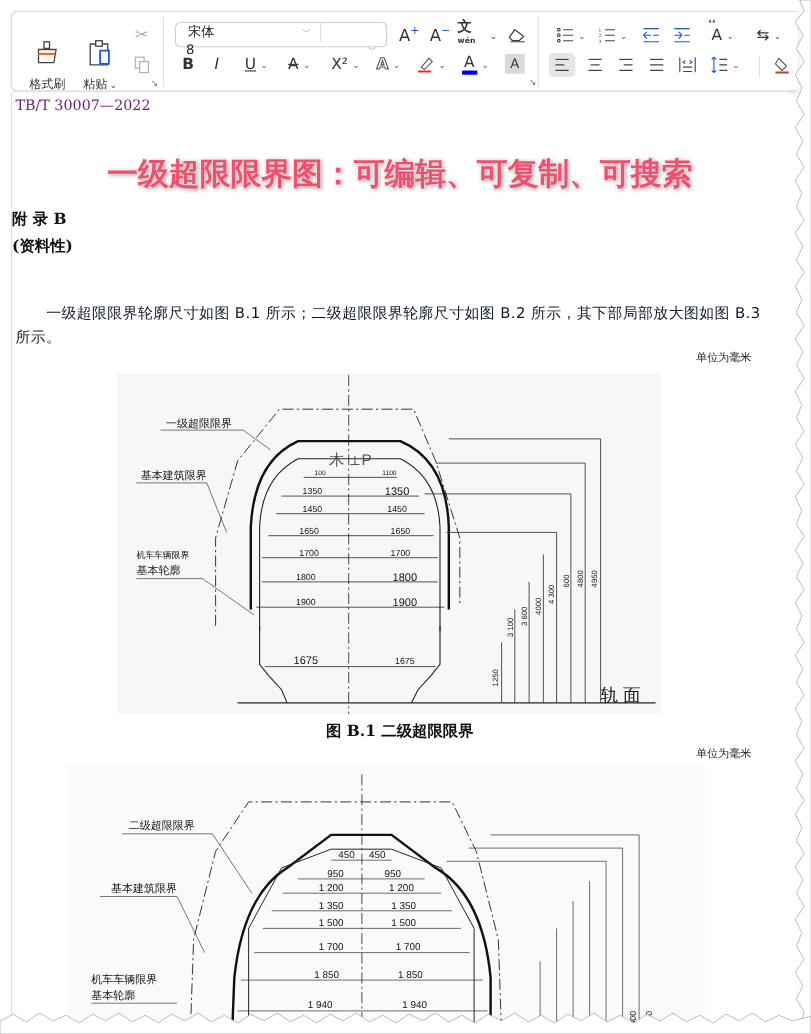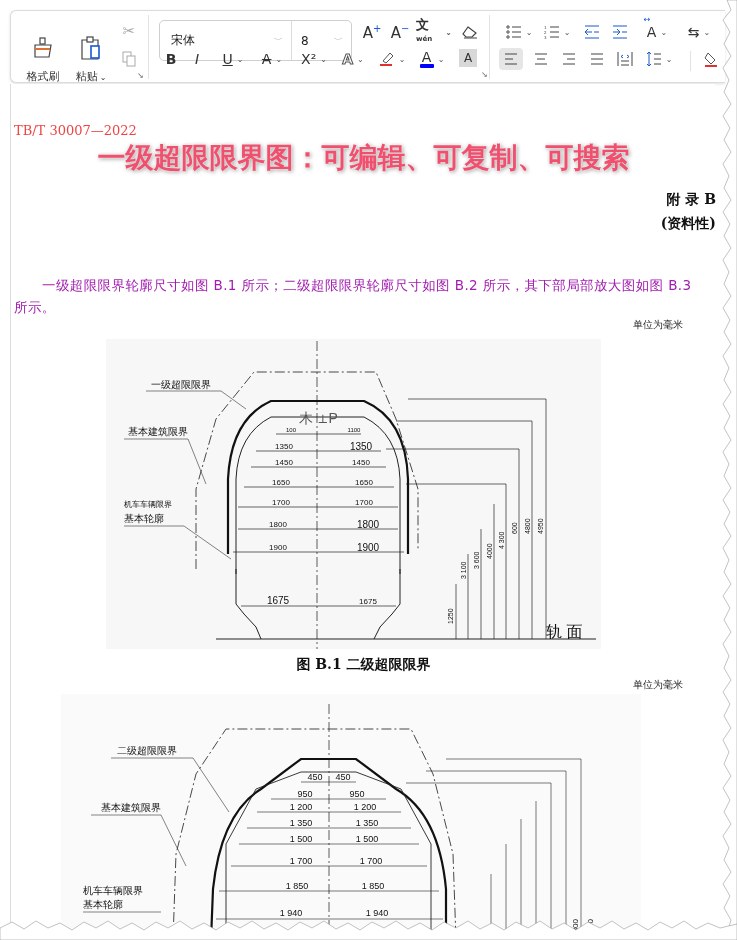--- a/index.html
+++ b/index.html
@@ -15,39 +15,39 @@
   .grp { position: absolute; top: 0; height: 72px; }
   .grp-sep { position: absolute; top: 4px; width: 1px; height: 64px; background: #e2e2e2; }
   .launcher { position: absolute; bottom: 3px; font-size: 8px; color: #666; }
 
   .big-btn { position: absolute; top: 22px; width: 44px; text-align: center; cursor: pointer; }
   .big-btn .ico { height: 30px; display: flex; align-items: center; justify-content: center; }
   .big-btn .lbl { font-size: 11px; color: #333; margin-top: 6px; white-space: nowrap; }
   .small-ico { position: absolute; width: 20px; height: 20px; display: flex; align-items: center; justify-content: center; color: #aaa; font-size: 15px; }
 
   .font-box {
-    position: absolute; left: 148px; top: 9px; width: 193px; height: 41px;
-    border: 1px solid #cfcfcf; border-radius: 5px; display: flex; font-size: 12px;
+    position: absolute; left: 148px; top: 9px; width: 193px; height: 23px;
+    border: 1px solid #cfcfcf; border-radius: 5px; display: flex; font-size: 12px; flex-direction: column;
   }
   .font-name { width: 132px; padding-left: 11px; display: flex; align-items: center; justify-content: space-between; padding-right: 8px; border-right: 1px solid #dcdcdc; }
   .font-size { flex: 1; padding-left: 9px; display: flex; align-items: center; justify-content: space-between; padding-right: 8px; }
   .chev { font-size: 9px; color: #888; }
 
   .tb { position: absolute; height: 22px; display: flex; align-items: center; justify-content: center; font-size: 14px; color: #333; cursor: pointer; }
   .tb .dd { font-size: 8px; color: #555; margin-left: 4px; }
   .tb.active { background: #e6e6e6; border-radius: 4px; }
 
   
   .page { position: absolute; left: 10px; top: 84px; width: 705px; height: 856px; background: #fff; border-left: 1px solid #ddd; }
-  .doc-code { position: absolute; left: 3px; top: 5px; font-family: "DejaVu Serif", "Liberation Serif", serif; font-size: 13px; color: #ef4444; margin-top: 34px; }
+  .doc-code { position: absolute; left: 3px; top: 5px; font-family: "DejaVu Serif", "Liberation Serif", serif; font-size: 13px; color: #701a75; }
   .promo { position: absolute; left: 0; width: 705px; top: 55px; text-align: center; font-size: 28px; font-weight: bold;
            font-family: "DejaVu Serif", "Liberation Serif", serif; color: #f0506e; letter-spacing: 0px;
            text-shadow: 0 0 2px #fff, 1px 1px 4px rgba(0,0,0,0.45); }
-  .appendix { position: absolute; left: 0; width: 705px; text-align: right; font-weight: bold; color: #111; font-size: 14px; font-family: "DejaVu Serif", "Liberation Serif", serif; }
-  .para { position: absolute; left: 3px; width: 680px; font-size: 13.5px; line-height: 22px; color: #a21caf; text-indent: 28px; letter-spacing: 0.4px; }
+  .appendix { position: absolute; left: 0; width: 705px; text-align: left; font-weight: bold; color: #111; font-size: 14px; font-family: "DejaVu Serif", "Liberation Serif", serif; }
+  .para { position: absolute; left: 3px; width: 680px; font-size: 13.5px; line-height: 22px; color: #0f172a; text-indent: 28px; letter-spacing: 0.4px; }
   .unit { position: absolute; right: 32px; font-size: 10px; color: #222; }
   .caption { position: absolute; left: 0; width: 705px; text-align: center; font-weight: bold; font-size: 14px; color: #111; font-family: "DejaVu Serif", "Liberation Serif", serif; }
 
   .fig { position: absolute; }
   .fig svg text { font-family: "Liberation Sans", sans-serif; }
 
   
   .torn-right { position: absolute; right: 0; top: 0; width: 22px; height: 940px; }
   .torn-bottom { position: absolute; left: 0; bottom: 0; width: 737px; height: 22px; }
 </style>

